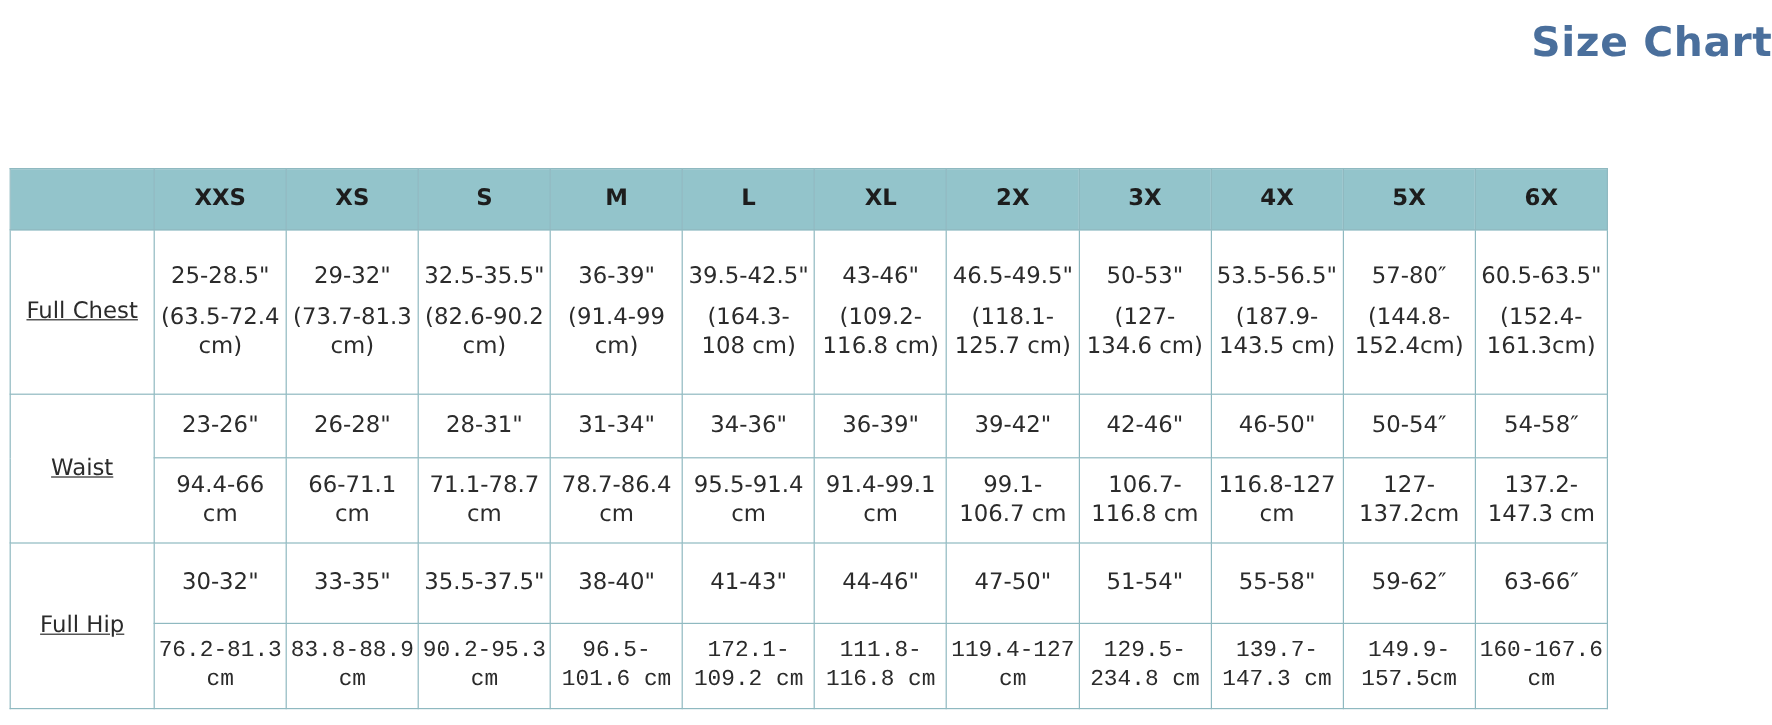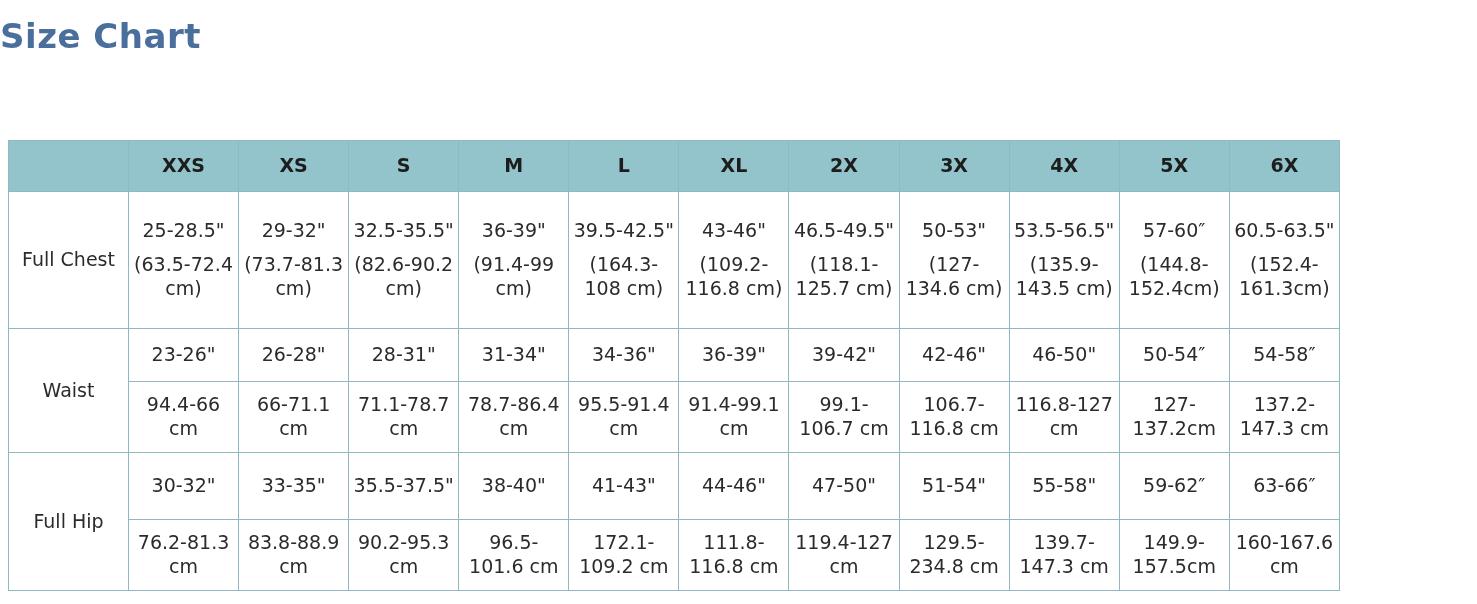--- a/index.html
+++ b/index.html
@@ -14,21 +14,21 @@
     color: #2b2b2b;
     overflow: hidden;
   }
   .page {
     width: 1477px;
     height: 604px;
     position: relative;
     box-sizing: border-box;
   }
   .chart-title {
-    text-align: left;
+    text-align: right;
     color: #4a6f9c;
     font-size: 34px;
     font-weight: bold;
     letter-spacing: 0.5px;
     padding-top: 16px;
     padding-bottom: 10px;
     font-family: "DejaVu Sans", sans-serif;
   }
   .table-wrap {
     position: absolute;
@@ -60,29 +60,30 @@
   }
   thead th.corner {
     background: #93c4cb;
     width: 113px;
   }
   .rowlabel {
     font-size: 20px;
     color: #2b2b2b;
     width: 113px;
     padding: 4px 2px;
+    text-decoration: underline;
   }
   td.cell {
     height: 1%;
   }
   .chest-row td.cell { height: 128px; }
   .wrow td.cell { height: 44px; }
   .wrow2 td.cell { height: 62px; }
   .hrow td.cell { height: 58px; }
-  .hrow2 td.cell { height: 62px; }
+  .hrow2 td.cell { height: 62px; font-family: Liberation Mono, monospace; }
 </style>
 </head>
 <body>
 
 <div class="page">
 
   <div class="chart-title">Size Chart</div>
 
   <div class="table-wrap">
     <table class="size-chart">
@@ -142,24 +143,24 @@
             <div>(118.1-125.7 cm)</div>
           </td>
           <td class="cell">
             <div>50-53"</div>
             <div style="height:10px"></div>
             <div>(127-134.6 cm)</div>
           </td>
           <td class="cell">
             <div>53.5-56.5"</div>
             <div style="height:10px"></div>
-            <div>(135.9-143.5 cm)</div>
-          </td>
-          <td class="cell">
-            <div>57-60″</div>
+            <div>(187.9-143.5 cm)</div>
+          </td>
+          <td class="cell">
+            <div>57-80″</div>
             <div style="height:10px"></div>
             <div>(144.8-152.4cm)</div>
           </td>
           <td class="cell">
             <div>60.5-63.5"</div>
             <div style="height:10px"></div>
             <div>(152.4-161.3cm)</div>
           </td>
         </tr>
 

